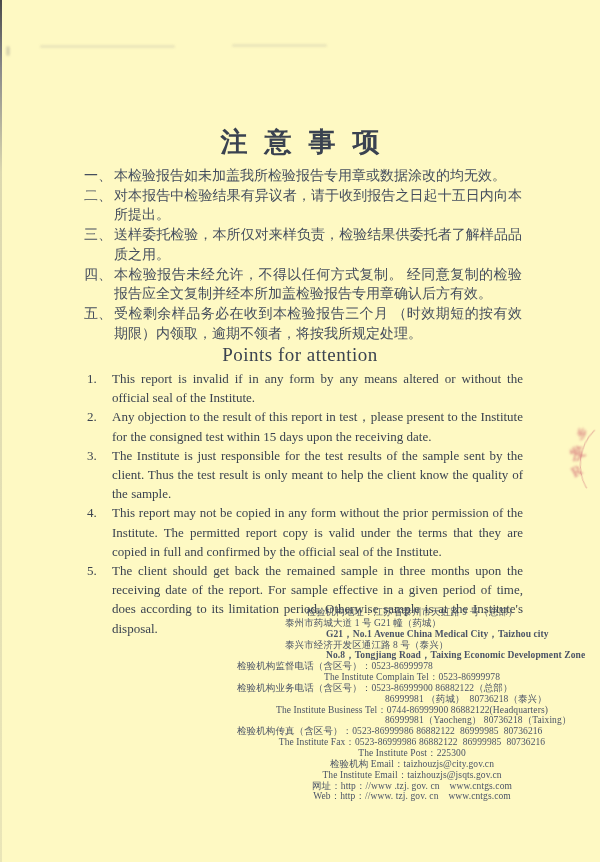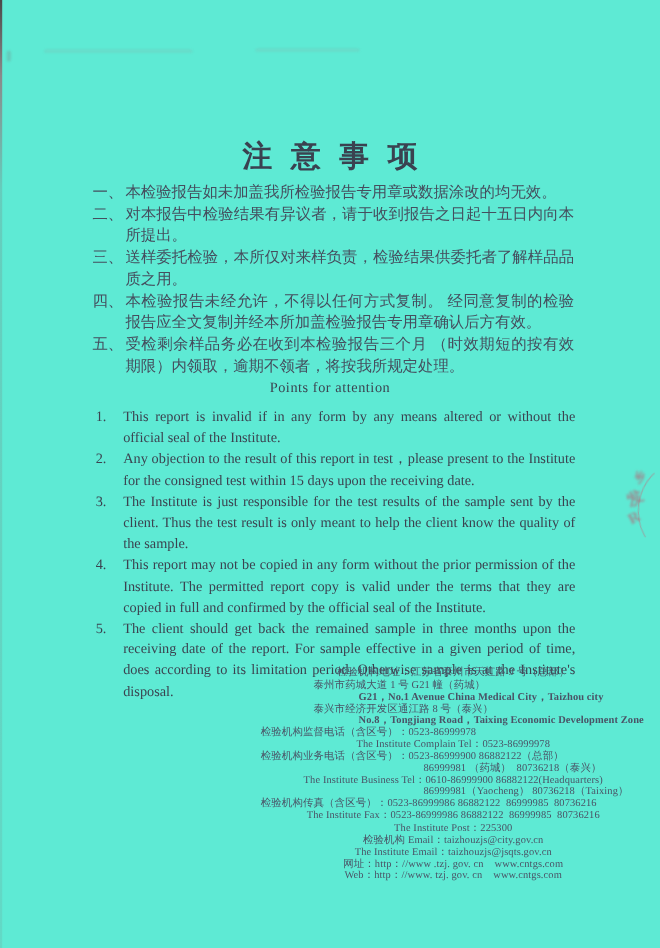--- a/index.html
+++ b/index.html
@@ -1,20 +1,20 @@
 <!DOCTYPE html>
 <html><head>
 <meta charset="utf-8">
 <style>
   html,body{margin:0;padding:0;background:#e9e9e7;}
   .page{
     position:relative;
     width:600px;height:862px;
     margin:0 auto;
-    background:#5eead4;
+    background:#fef9c3;
     overflow:hidden;
     font-family:"Liberation Serif", serif;
     color:#454e5e;
   }
   
   .edge-left{position:absolute;left:0;top:0;width:2px;height:862px;
     background:linear-gradient(to bottom, #4a4a4a 0%, #8a8a8a 8%, rgba(120,120,120,.25) 20%, rgba(120,120,120,.15) 100%);}
   .smudge{position:absolute;height:3px;border-radius:2px;background:rgba(150,150,148,.18);filter:blur(1px);}
   .smudge.a{left:40px;top:45px;width:135px;}
   .smudge.b{left:232px;top:44px;width:95px;}
@@ -30,21 +30,21 @@
   .zh-list{
     position:absolute;top:166px;left:84px;width:438px;
     font-size:14px;line-height:19.7px;color:#454e5e;
   }
   .item{display:flex;}
   .item .num{flex:0 0 30px;}
   .item .txt{flex:1;text-align:justify;}
 
   .en-heading{
     position:absolute;top:344px;left:0;width:100%;
-    text-align:center;font-size:13px;color:#3b4350;
+    text-align:center;font-size:19px;color:#3b4350;
     letter-spacing:.5px;
   }
   .en-list{
     position:absolute;top:369px;left:87px;width:436px;
     font-size:13px;line-height:19.2px;color:#3b4350;
   }
   .en-list .num{flex:0 0 25px;}
 
   .footer{
     position:absolute;top:607px;left:237px;width:340px;
@@ -142,21 +142,21 @@
   <div class="footer">
     <div class="line i1">检验机构地址：江苏省泰州市天虹路 9 号（总部）</div>
     <div class="line i2">泰州市药城大道 1 号 G21 幢（药城）</div>
     <div class="line i3">G21，No.1 Avenue China Medical City，Taizhou city</div>
     <div class="line i2">泰兴市经济开发区通江路 8 号（泰兴）</div>
     <div class="line i3">No.8，Tongjiang Road，Taixing Economic Development Zone</div>
     <div class="line">检验机构监督电话（含区号）：0523-86999978</div>
     <div class="line i1">The Institute Complain Tel：0523-86999978</div>
     <div class="line">检验机构业务电话（含区号）：0523-86999900 86882122（总部）</div>
     <div class="line i4">86999981 （药城）  80736218（泰兴）</div>
-    <div class="line i1">The Institute Business Tel：0610-86999900 86882122(Headquarters)</div>
+    <div class="line i1">The Institute Business Tel：0744-86999900 86882122(Headquarters)</div>
     <div class="line i4">86999981（Yaocheng） 80736218（Taixing）</div>
     <div class="line">检验机构传真（含区号）：0523-86999986 86882122  86999985  80736216</div>
     <div class="line i1">The Institute Fax：0523-86999986 86882122  86999985  80736216</div>
     <div class="line i1">The Institute Post：225300</div>
     <div class="line i1">检验机构 Email：taizhouzjs@city.gov.cn</div>
     <div class="line i1">The Institute Email：taizhouzjs@jsqts.gov.cn</div>
     <div class="line i1">网址：http：//www .tzj. gov. cn    www.cntgs.com</div>
     <div class="line i1">Web：http：//www. tzj. gov. cn    www.cntgs.com</div>
   </div>
 

